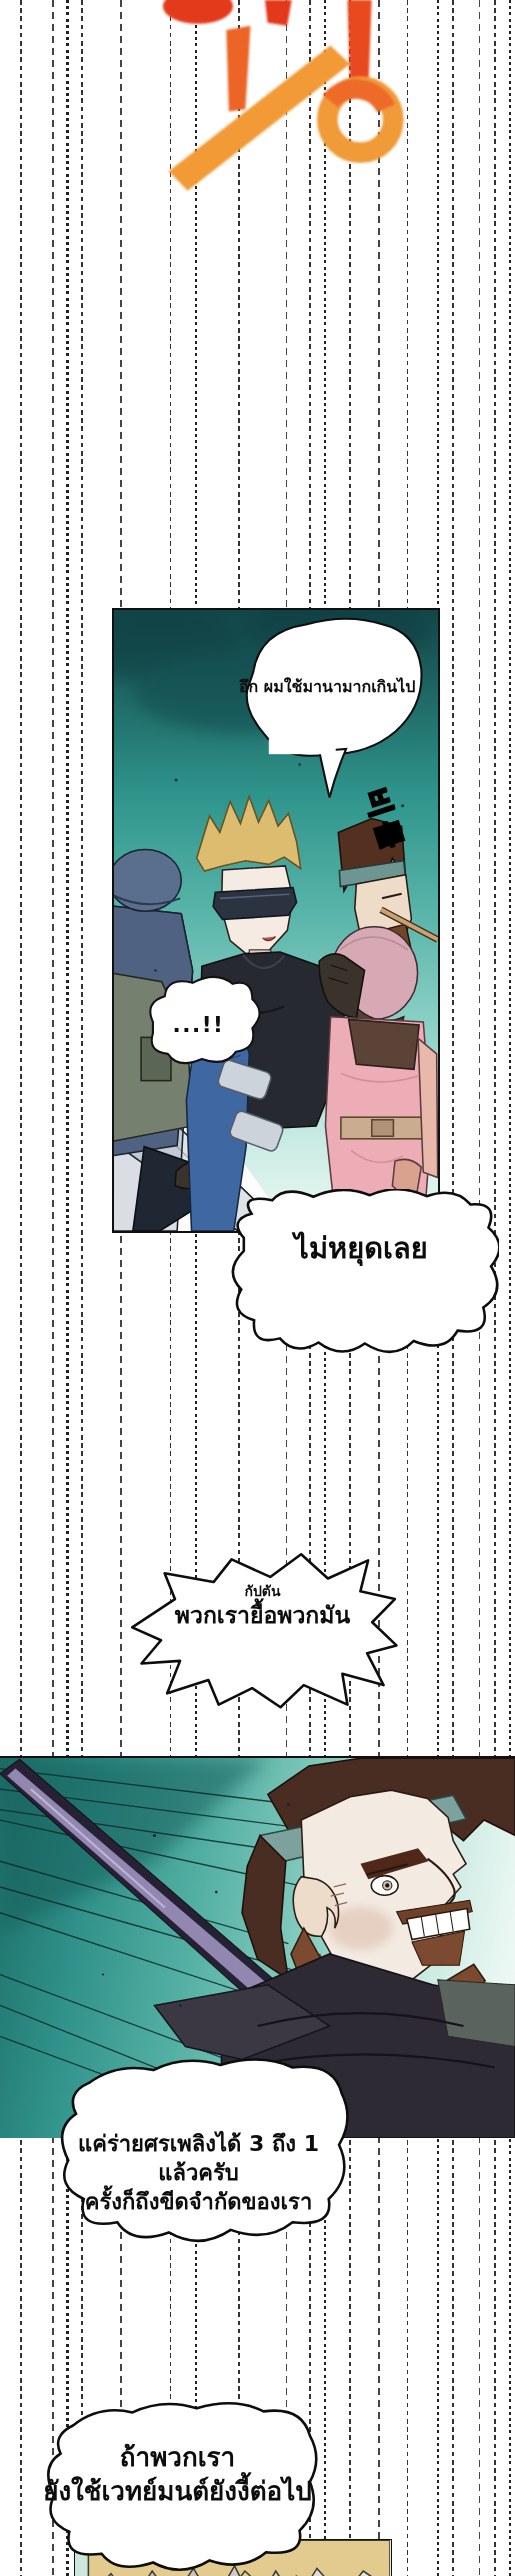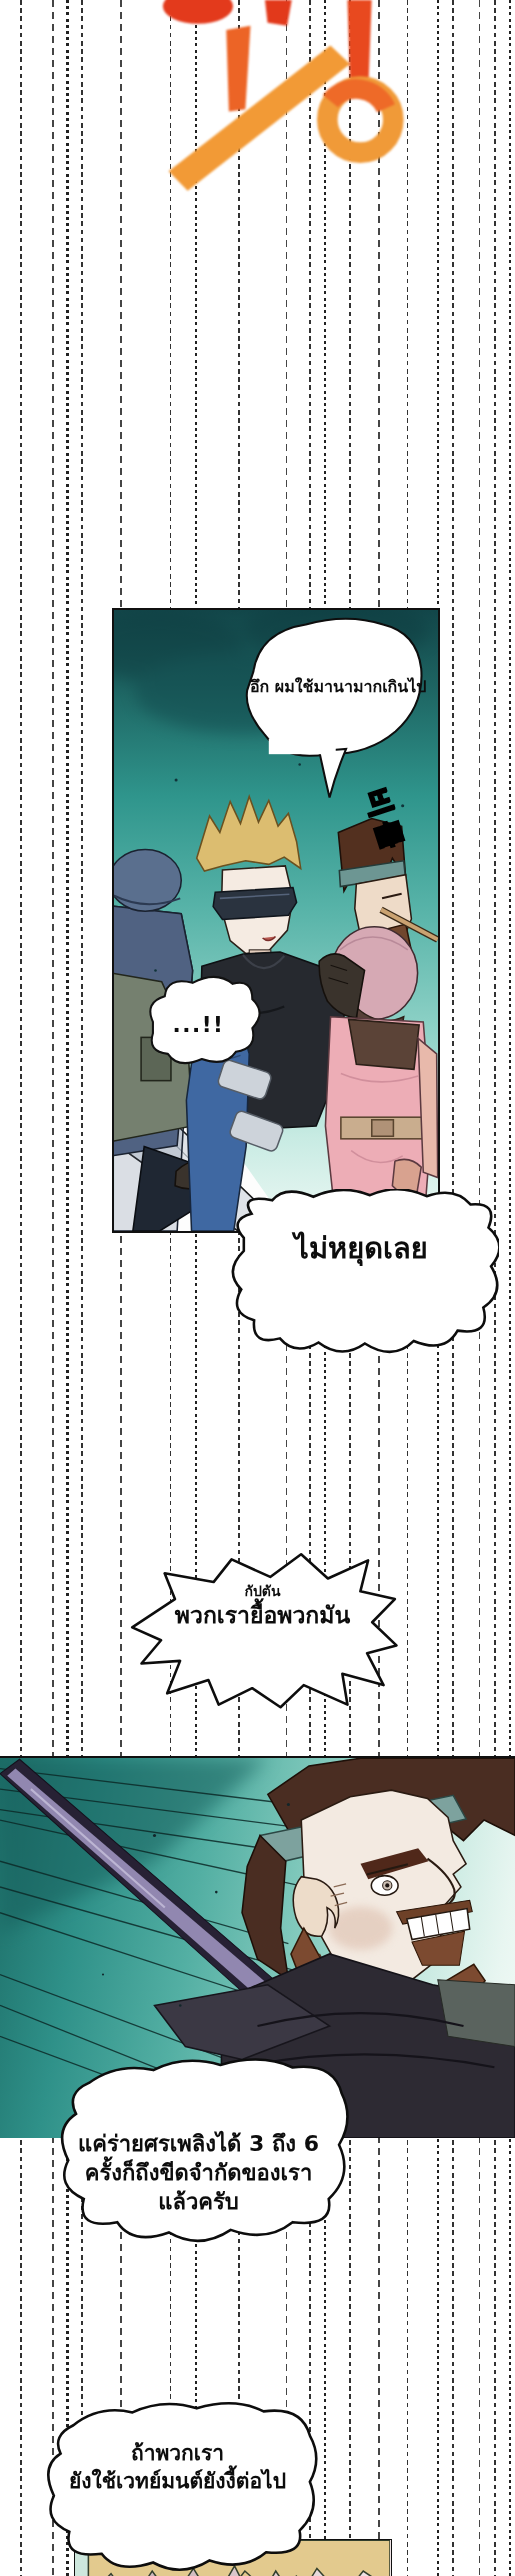--- a/index.html
+++ b/index.html
@@ -16,21 +16,21 @@
   .bubble{position:absolute;z-index:5}
   .bubble svg{position:absolute;left:0;top:0}
   .btxt{position:absolute;width:100%;text-align:center;color:#0d0d0d;font-weight:800;
         white-space:nowrap;line-height:1.32;letter-spacing:0}
   .btxt span{display:block;white-space:nowrap}
   .shout-txt{font-size:16px;font-weight:700}
   .incoming-txt{font-size:29px}
   .captain-txt{font-size:23px}
   .captain-txt span:first-child{font-size:14px}
   .limit-txt{font-size:22px}
-  .mana-txt{font-size:21px}
+  .mana-txt{font-size:26px}
   .dots-txt{font-size:21.6px;font-weight:700;letter-spacing:1.5px}
   .sfx-kr{position:absolute;font-size:28px;font-weight:800;color:#ffffff;
           -webkit-text-stroke:2.6px #000;transform:rotate(72deg);letter-spacing:5.2px;z-index:4}
 </style>
 </head>
 <body>
 
 <div>
   <div class="sl" style="left:19.6px;width:2.1px"></div>
   <div class="sl b" style="left:52px;width:1.5px"></div>
@@ -156,21 +156,21 @@
     </g>
 
     <g fill="#10343a">
       <circle cx="120" cy="330" r="3"></circle>
         <circle cx="360" cy="300" r="2.5"></circle>
       <circle cx="560" cy="380" r="3"></circle>
         <circle cx="80" cy="700" r="2.5"></circle>
     </g>
   </svg>
 
-  <div class="btxt shout-txt" style="left:136px;top:66px;width:175px">อึก ผมใช้มานามากเกินไป</div>
+  <div class="btxt shout-txt" style="left:125px;top:66px;width:175px">อึก ผมใช้มานามากเกินไป</div>
   <div class="sfx-kr" style="left:238px;top:192px">비틀</div>
   <div class="btxt dots-txt" style="left:46px;top:401px;width:77px">...!!</div>
 </div>
 
 <div class="bubble" style="left:223px;top:1189px;width:276px;height:171px">
   <svg width="276" height="171" viewBox="0 0 535 332">
     <path d="M 40,95 Q 10,60 55,48 Q 30,10 95,22 Q 120,-8 175,15 Q 230,-10 285,12 Q 340,-12 395,14 Q 450,-5 480,30 Q 535,25 515,75 Q 555,110 520,150 Q 550,200 505,230 Q 520,285 455,275 Q 430,320 370,295 Q 330,335 275,300 Q 230,332 185,298 Q 140,325 110,290 Q 55,305 60,255 Q 10,240 35,195 Q 0,160 40,120 Z" fill="#ffffff" stroke="#0d0d0d" stroke-width="5"></path>
   </svg>
   <div class="btxt incoming-txt" style="left:0;top:40px">
     <span>ไม่หยุดเลย</span>
@@ -248,23 +248,23 @@
         <circle cx="200" cy="420" r="2"></circle>
     </g>
   </svg>
 </div>
 
 <div class="bubble" style="left:45px;top:2052px;width:307px;height:214px">
   <svg width="307" height="214" viewBox="0 0 595 415">
     <path d="M 85,60 Q 140,20 210,35 Q 270,5 340,25 Q 420,2 480,30 Q 560,20 575,80 Q 600,130 570,180 Q 598,240 550,285 Q 560,340 480,330 Q 430,370 360,345 Q 300,385 240,350 Q 170,375 140,330 Q 60,345 75,285 Q 20,260 45,210 Q 15,150 60,120 Q 40,80 85,60 Z" fill="#ffffff" stroke="#0d0d0d" stroke-width="5"></path>
   </svg>
   <div class="btxt limit-txt" style="left:0;top:77px">
-    <span>แค่ร่ายศรเพลิงได้ 3 ถึง 6</span>
+    <span>แค่ร่ายศรเพลิงได้ 3 ถึง 1</span>
+    <span>แล้วครับ</span>
     <span>ครั้งก็ถึงขีดจำกัดของเรา</span>
-    <span>แล้วครับ</span>
   </div>
 </div>
 
 <div class="bubble" style="left:32px;top:2397px;width:291px;height:184px">
   <svg width="291" height="184" viewBox="0 0 565 358">
     <path d="M 80,55 Q 130,15 195,30 Q 255,2 320,22 Q 395,0 450,28 Q 525,18 540,75 Q 565,120 540,165 Q 562,220 520,260 Q 530,310 455,302 Q 410,340 345,318 Q 290,352 235,322 Q 165,345 135,305 Q 60,315 72,262 Q 20,240 42,192 Q 15,135 55,110 Q 38,75 80,55 Z" fill="#ffffff" stroke="#0d0d0d" stroke-width="5"></path>
   </svg>
   <div class="btxt mana-txt" style="left:0;top:43px">
     <span>ถ้าพวกเรา</span>
     <span>ยังใช้เวทย์มนต์ยังงี้ต่อไป</span>

